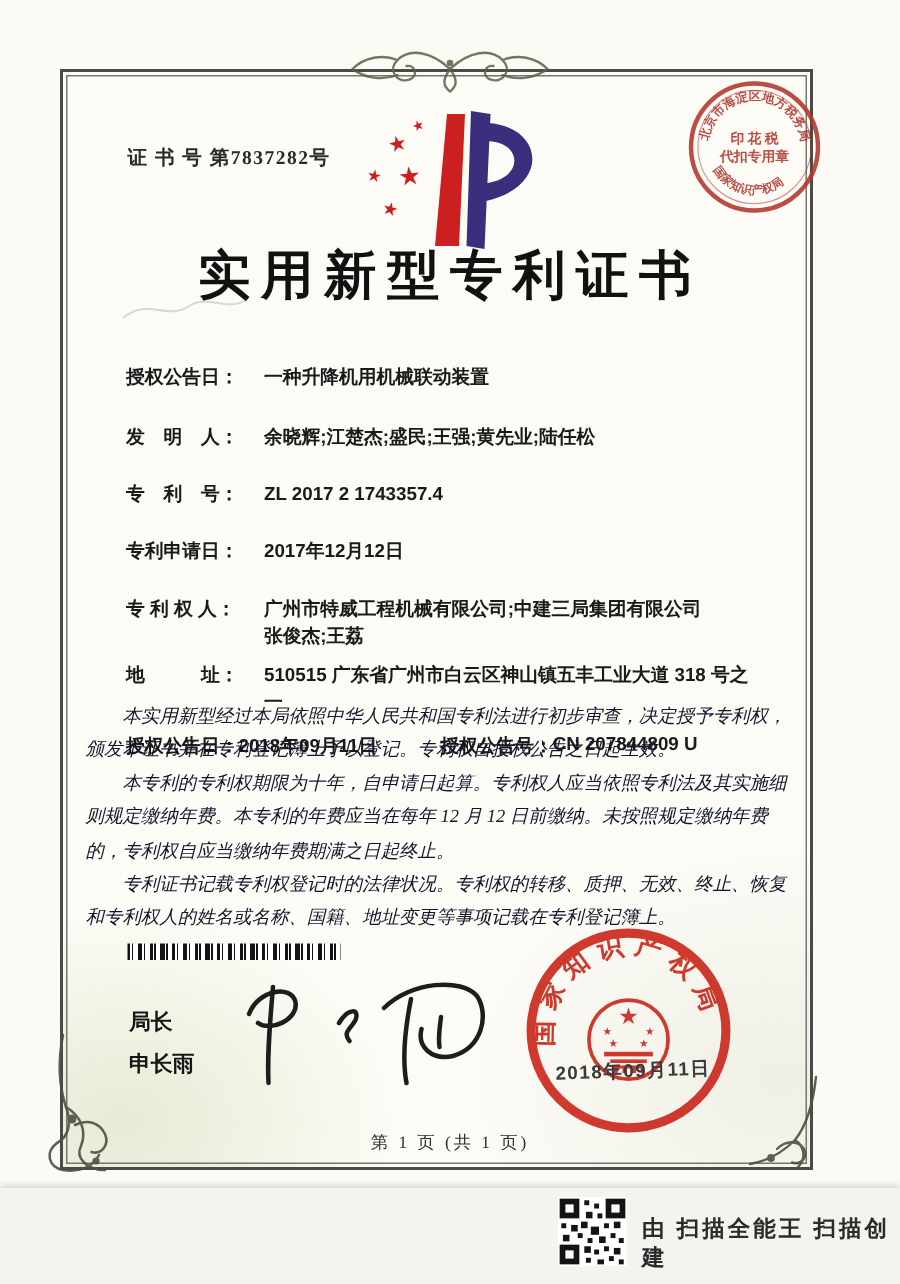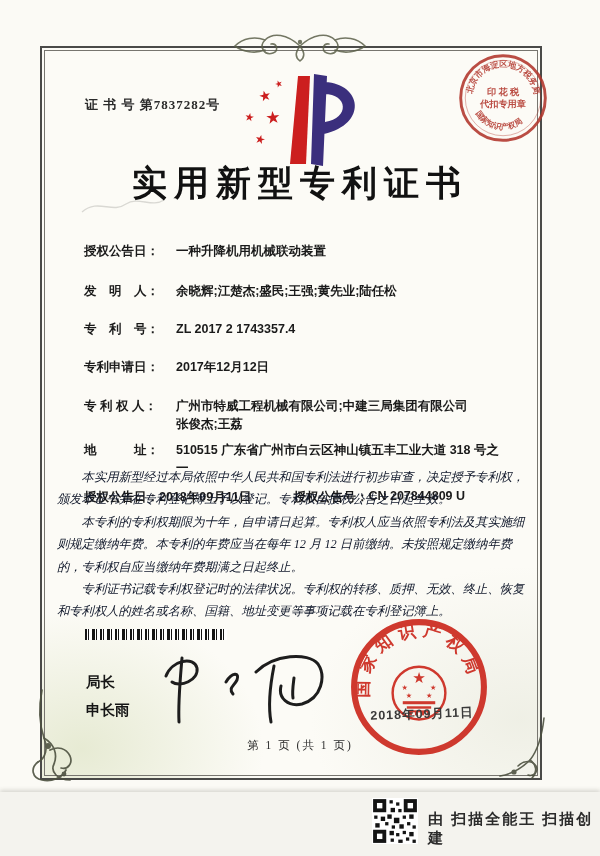--- a/index.html
+++ b/index.html
@@ -36,21 +36,21 @@
      repeating-linear-gradient(90deg,#151515 0 2px,#fff 2px 3px,#151515 3px 4px,#fff 4px 7px,
      #151515 7px 10px,#fff 10px 11px,#151515 11px 12px,#fff 12px 15px);}
   .director{position:absolute;left:86px;top:668px;font-family:"Liberation Sans", sans-serif;
             font-size:14.5px;font-weight:bold;line-height:1.95;color:#161616;}
   .sig{position:absolute;left:152px;top:642px;width:190px;height:90px;}
   .seal-top{position:absolute;left:457px;top:52px;width:92px;height:92px;opacity:.88;}
   .seal-bottom{position:absolute;left:348px;top:616px;width:142px;height:142px;opacity:.93;}
   .seal-date{position:absolute;left:352px;top:706px;width:140px;text-align:center;
              font-size:12.5px;font-weight:bold;color:#3a3a3a;letter-spacing:1px;
              transform:rotate(-2deg);font-family:"Liberation Sans", sans-serif;}
-  .footer{position:absolute;left:0;width:600px;top:738px;text-align:center;
+  .footer{position:absolute;left:0;width:600px;top:754px;text-align:center;
           font-size:11.5px;color:#2e2e2e;letter-spacing:2px;}
   .ornament-top{position:absolute;left:225px;top:26px;width:150px;height:40px;}
   .corner-bl{position:absolute;left:28px;top:688px;width:62px;height:96px;}
   .corner-br{position:absolute;left:496px;top:716px;width:52px;height:66px;}
   .pencil{position:absolute;left:78px;top:192px;width:90px;height:28px;opacity:.30;}
   .qr{position:absolute;left:372px;top:798px;width:46px;height:46px;}
   .scanner-text{position:absolute;left:428px;top:810px;font-size:15px;font-weight:bold;
                 color:#2b2b2b;letter-spacing:2px;font-family:"Liberation Sans", sans-serif;}
 </style>
 </head>

